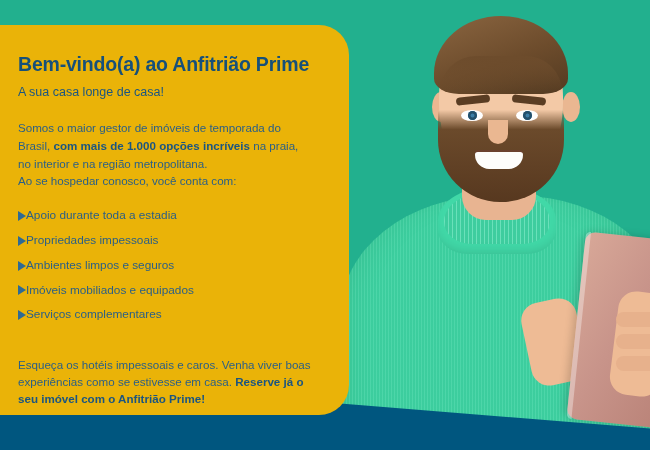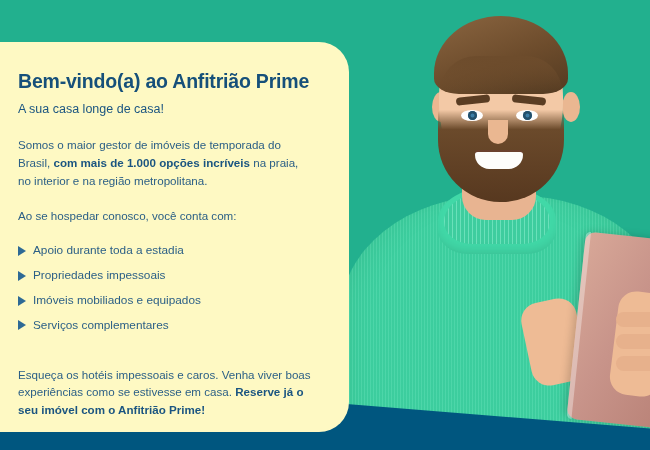--- a/index.html
+++ b/index.html
@@ -252,24 +252,24 @@
     left: 0; bottom: 0;
     width: 650px; height: 90px;
     background: #00567f;
     clip-path: polygon(0 18%, 100% 76%, 100% 100%, 0 100%);
   }
 
   
   .card {
     position: absolute;
     left: 0;
-    top: 42px;
+    top: 25px;
     width: 349px;
     height: 390px;
-    background: #fef9c3;
+    background: #eab308;
     border-radius: 0 30px 30px 0;
     padding: 28px 34px 0 18px;
     color: #1b5581;
   }
 
   .card-title {
     font-size: 19.5px;
     font-weight: bold;
     letter-spacing: -0.2px;
     color: #16507a;
@@ -286,34 +286,32 @@
   .card-para {
     margin-top: 20px;
     font-size: 11.6px;
     line-height: 1.52;
     color: #2b5f86;
     max-width: 290px;
   }
   .card-para strong { font-weight: bold; color: #1b5581; }
 
   .card-lead {
-    margin-top: 18px;
     font-size: 11.6px;
     line-height: 1.5;
     color: #2b5f86;
   }
 
   .bullet-list {
     margin-top: 14px;
     list-style: none;
   }
   .bullet-item {
     display: flex;
     align-items: center;
-    gap: 7px;
     font-size: 11.8px;
     line-height: 1;
     padding: 6.5px 0;
     color: #2b5f86;
   }
   .bullet-icon {
     flex: 0 0 auto;
     width: 0; height: 0;
     border-left: 8px solid #2e6a95;
     border-top: 5.5px solid transparent;
@@ -375,20 +373,24 @@
     <li class="bullet-item">
       <span class="bullet-icon"></span>
       <span>Apoio durante toda a estadia</span>
     </li>
     <li class="bullet-item">
       <span class="bullet-icon"></span>
       <span>Propriedades impessoais</span>
     </li>
     <li class="bullet-item">
       <span class="bullet-icon"></span>
+      <span>Ambientes limpos e seguros</span>
+    </li>
+    <li class="bullet-item">
+      <span class="bullet-icon"></span>
       <span>Imóveis mobiliados e equipados</span>
     </li>
     <li class="bullet-item">
       <span class="bullet-icon"></span>
       <span>Serviços complementares</span>
     </li>
   </ul>
 
   <p class="card-outro"><span>Esqueça os hotéis impessoais e caros. Venha viver boas experiências como se estivesse em casa. </span><strong>Reserve já o seu imóvel com o Anfitrião Prime!</strong></p>
 

